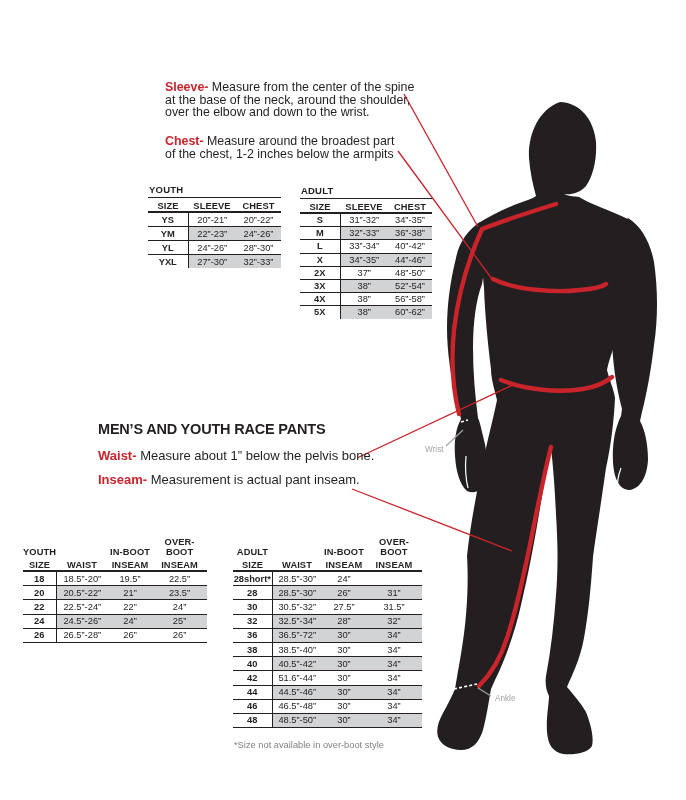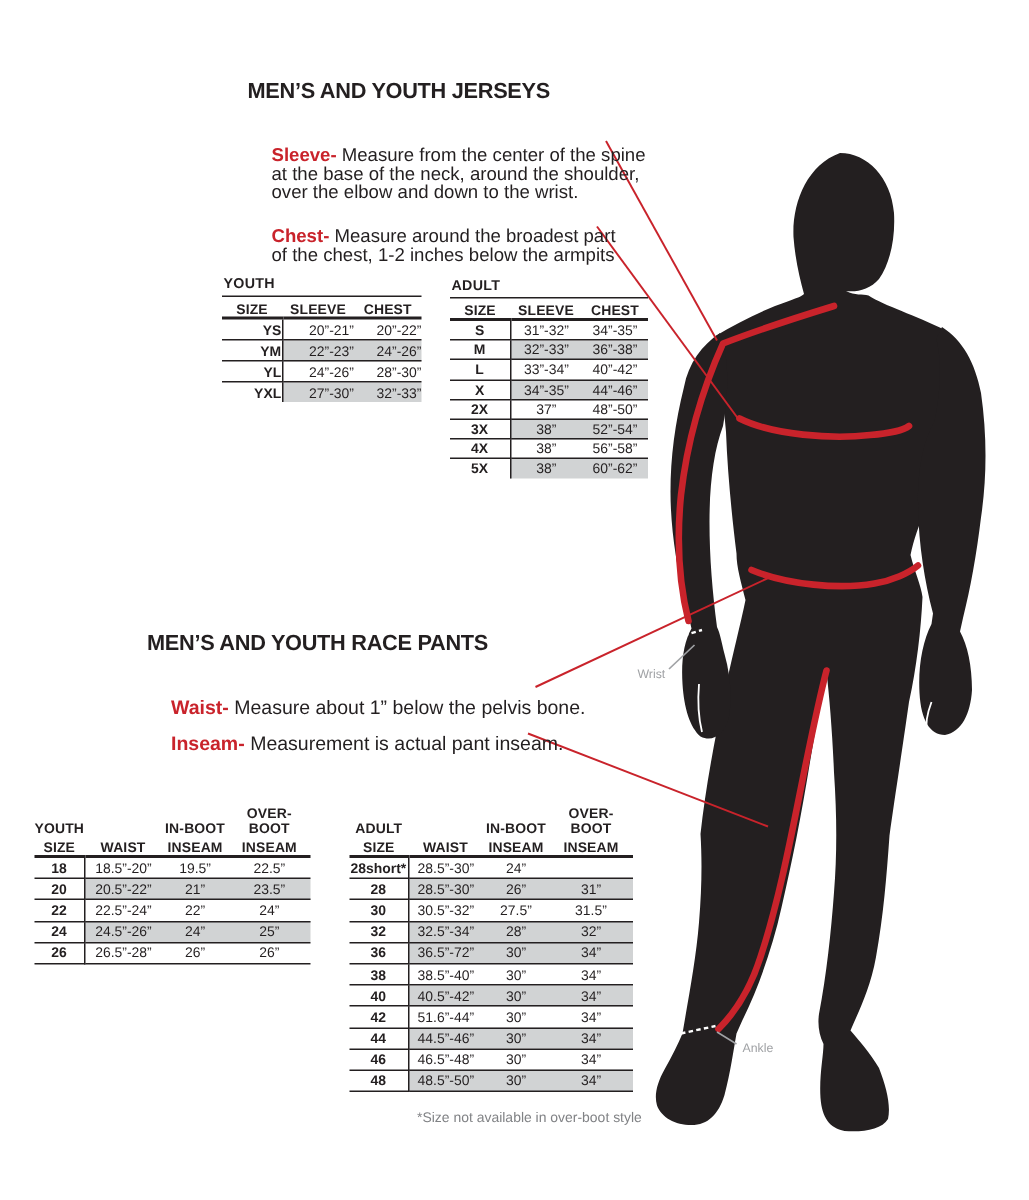--- a/index.html
+++ b/index.html
@@ -13,21 +13,21 @@
   .page{position:relative;width:686px;height:800px;background:#fff;overflow:hidden;
         font-family:"Liberation Sans",sans-serif;color:var(--ink);}
   .fig-svg{position:absolute;left:0;top:0;width:686px;height:800px;}
 
   .page-title{position:absolute;left:94px;top:20px;margin:0;font-size:22px;line-height:24px;
         font-weight:bold;font-style:italic;letter-spacing:-0.3px;color:var(--ink);}
   .sec-heading{position:absolute;margin:0;font-size:14.5px;font-weight:bold;letter-spacing:-0.2px;}
   #jersey-heading{left:165px;top:53px;}
   #pants-heading{left:98px;top:421px;}
 
-  .measure-note{position:absolute;margin:16px;}
+  .measure-note{position:absolute;margin:0;}
   .jersey-note{font-size:12.4px;line-height:12.7px;width:260px;}
   .pants-note{font-size:13px;line-height:13.4px;white-space:nowrap;}
   #sleeve-note{left:165px;top:81px;}
   #chest-note{left:165px;top:135px;}
   #waist-note{left:98px;top:449px;}
   #inseam-note{left:98px;top:473px;text-align:right;}
   .note-label{color:var(--red);font-weight:bold;}
   .note-text{white-space:pre-line;}
 
   .fit-table{position:absolute;}
@@ -35,30 +35,30 @@
   #t-ja{left:300px;top:185px;}
   #t-py{left:23px;top:537px;}
   #t-pa{left:233px;top:537px;}
   .tbl-label{font-size:9.5px;font-weight:bold;height:11px;margin:0 0 2px 1px;letter-spacing:0.2px;}
   .fit-table table{border-collapse:collapse;table-layout:fixed;}
   .jersey table{border-top:1.2px solid var(--ink);}
   .fit-table th{font-size:9.3px;font-weight:bold;text-align:center;padding:0;height:13px;
         vertical-align:bottom;letter-spacing:0.1px;}
   .fit-table thead tr.head-last th{border-bottom:2px solid var(--ink);}
   .fit-table td{font-size:9.3px;text-align:center;padding:0;border-bottom:1px solid var(--ink);}
-  .t-jy td{height:13px;text-align:right;} .t-ja td{height:12.2px;} .t-py td,.t-pa td{height:13.2px;}
+  .t-jy td{height:13px;} .t-ja td{height:12.2px;} .t-py td,.t-pa td{height:13.2px;}
   .fit-table td.size{font-weight:bold;border-right:1.2px solid var(--ink);}
   .fit-table td.shade{background:var(--shade);margin-top:11px;}
   .jersey tbody tr:last-child td{border-bottom:none;}
   .t-jy col:nth-child(1){width:40px}.t-jy col:nth-child(2){width:48px}.t-jy col:nth-child(3){width:45px}
   .t-ja col:nth-child(1){width:40px}.t-ja col:nth-child(2){width:48px}.t-ja col:nth-child(3){width:44px}
   .t-py col:nth-child(1){width:33px}.t-py col:nth-child(2){width:52px}.t-py col:nth-child(3){width:44px}.t-py col:nth-child(4){width:55px}
   .t-pa col:nth-child(1){width:39px}.t-pa col:nth-child(2){width:50px}.t-pa col:nth-child(3){width:44px}.t-pa col:nth-child(4){width:56px}
 
-  .footnote{position:absolute;left:234px;top:740px;font-size:9.3px;color:var(--footnote);margin-left:44px;}
+  .footnote{position:absolute;left:234px;top:740px;font-size:9.3px;color:var(--footnote);}
 
   .ink{fill:var(--ink);stroke:none;}
   .red-band{stroke:var(--red);stroke-width:4.4;fill:none;stroke-linecap:round;stroke-linejoin:round;}
   .red-leader{stroke:var(--red);stroke-width:1.3;fill:none;}
   .gray-leader{stroke:var(--muted);stroke-width:1.1;fill:none;}
   .white-dash{stroke:#fff;stroke-width:1.6;stroke-dasharray:3 2.2;fill:none;}
   .white-detail{stroke:#fff;stroke-width:1.2;fill:none;}
   .figure-label{fill:var(--muted);font-size:8.2px;font-family:"Liberation Sans",sans-serif;}
 </style>
 </head>
@@ -160,21 +160,20 @@
     <path class="red-leader" d="M 357,458 L 515,384"></path>
     <path class="red-leader" d="M 352,489 L 512,551"></path>
 
     <path class="gray-leader" d="M 446,446 L 463,430"></path>
     <path class="gray-leader" d="M 491,696 L 478,688"></path>
     <text class="figure-label" x="425" y="452">Wrist</text>
     <text class="figure-label" x="495" y="701">Ankle</text>
   </svg>
 
 
-  <h2 class="sec-heading" id="jersey-heading">MEN’S AND YOUTH JERSEYS</h2>
 
   <p class="measure-note jersey-note" id="sleeve-note">
     <span class="note-label">Sleeve-</span>
     <span class="note-text">Measure from the center of the spine
 at the base of the neck, around the shoulder,
 over the elbow and down to the wrist.</span>
   </p>
   <p class="measure-note jersey-note" id="chest-note">
     <span class="note-label">Chest-</span>
     <span class="note-text">Measure around the broadest part

